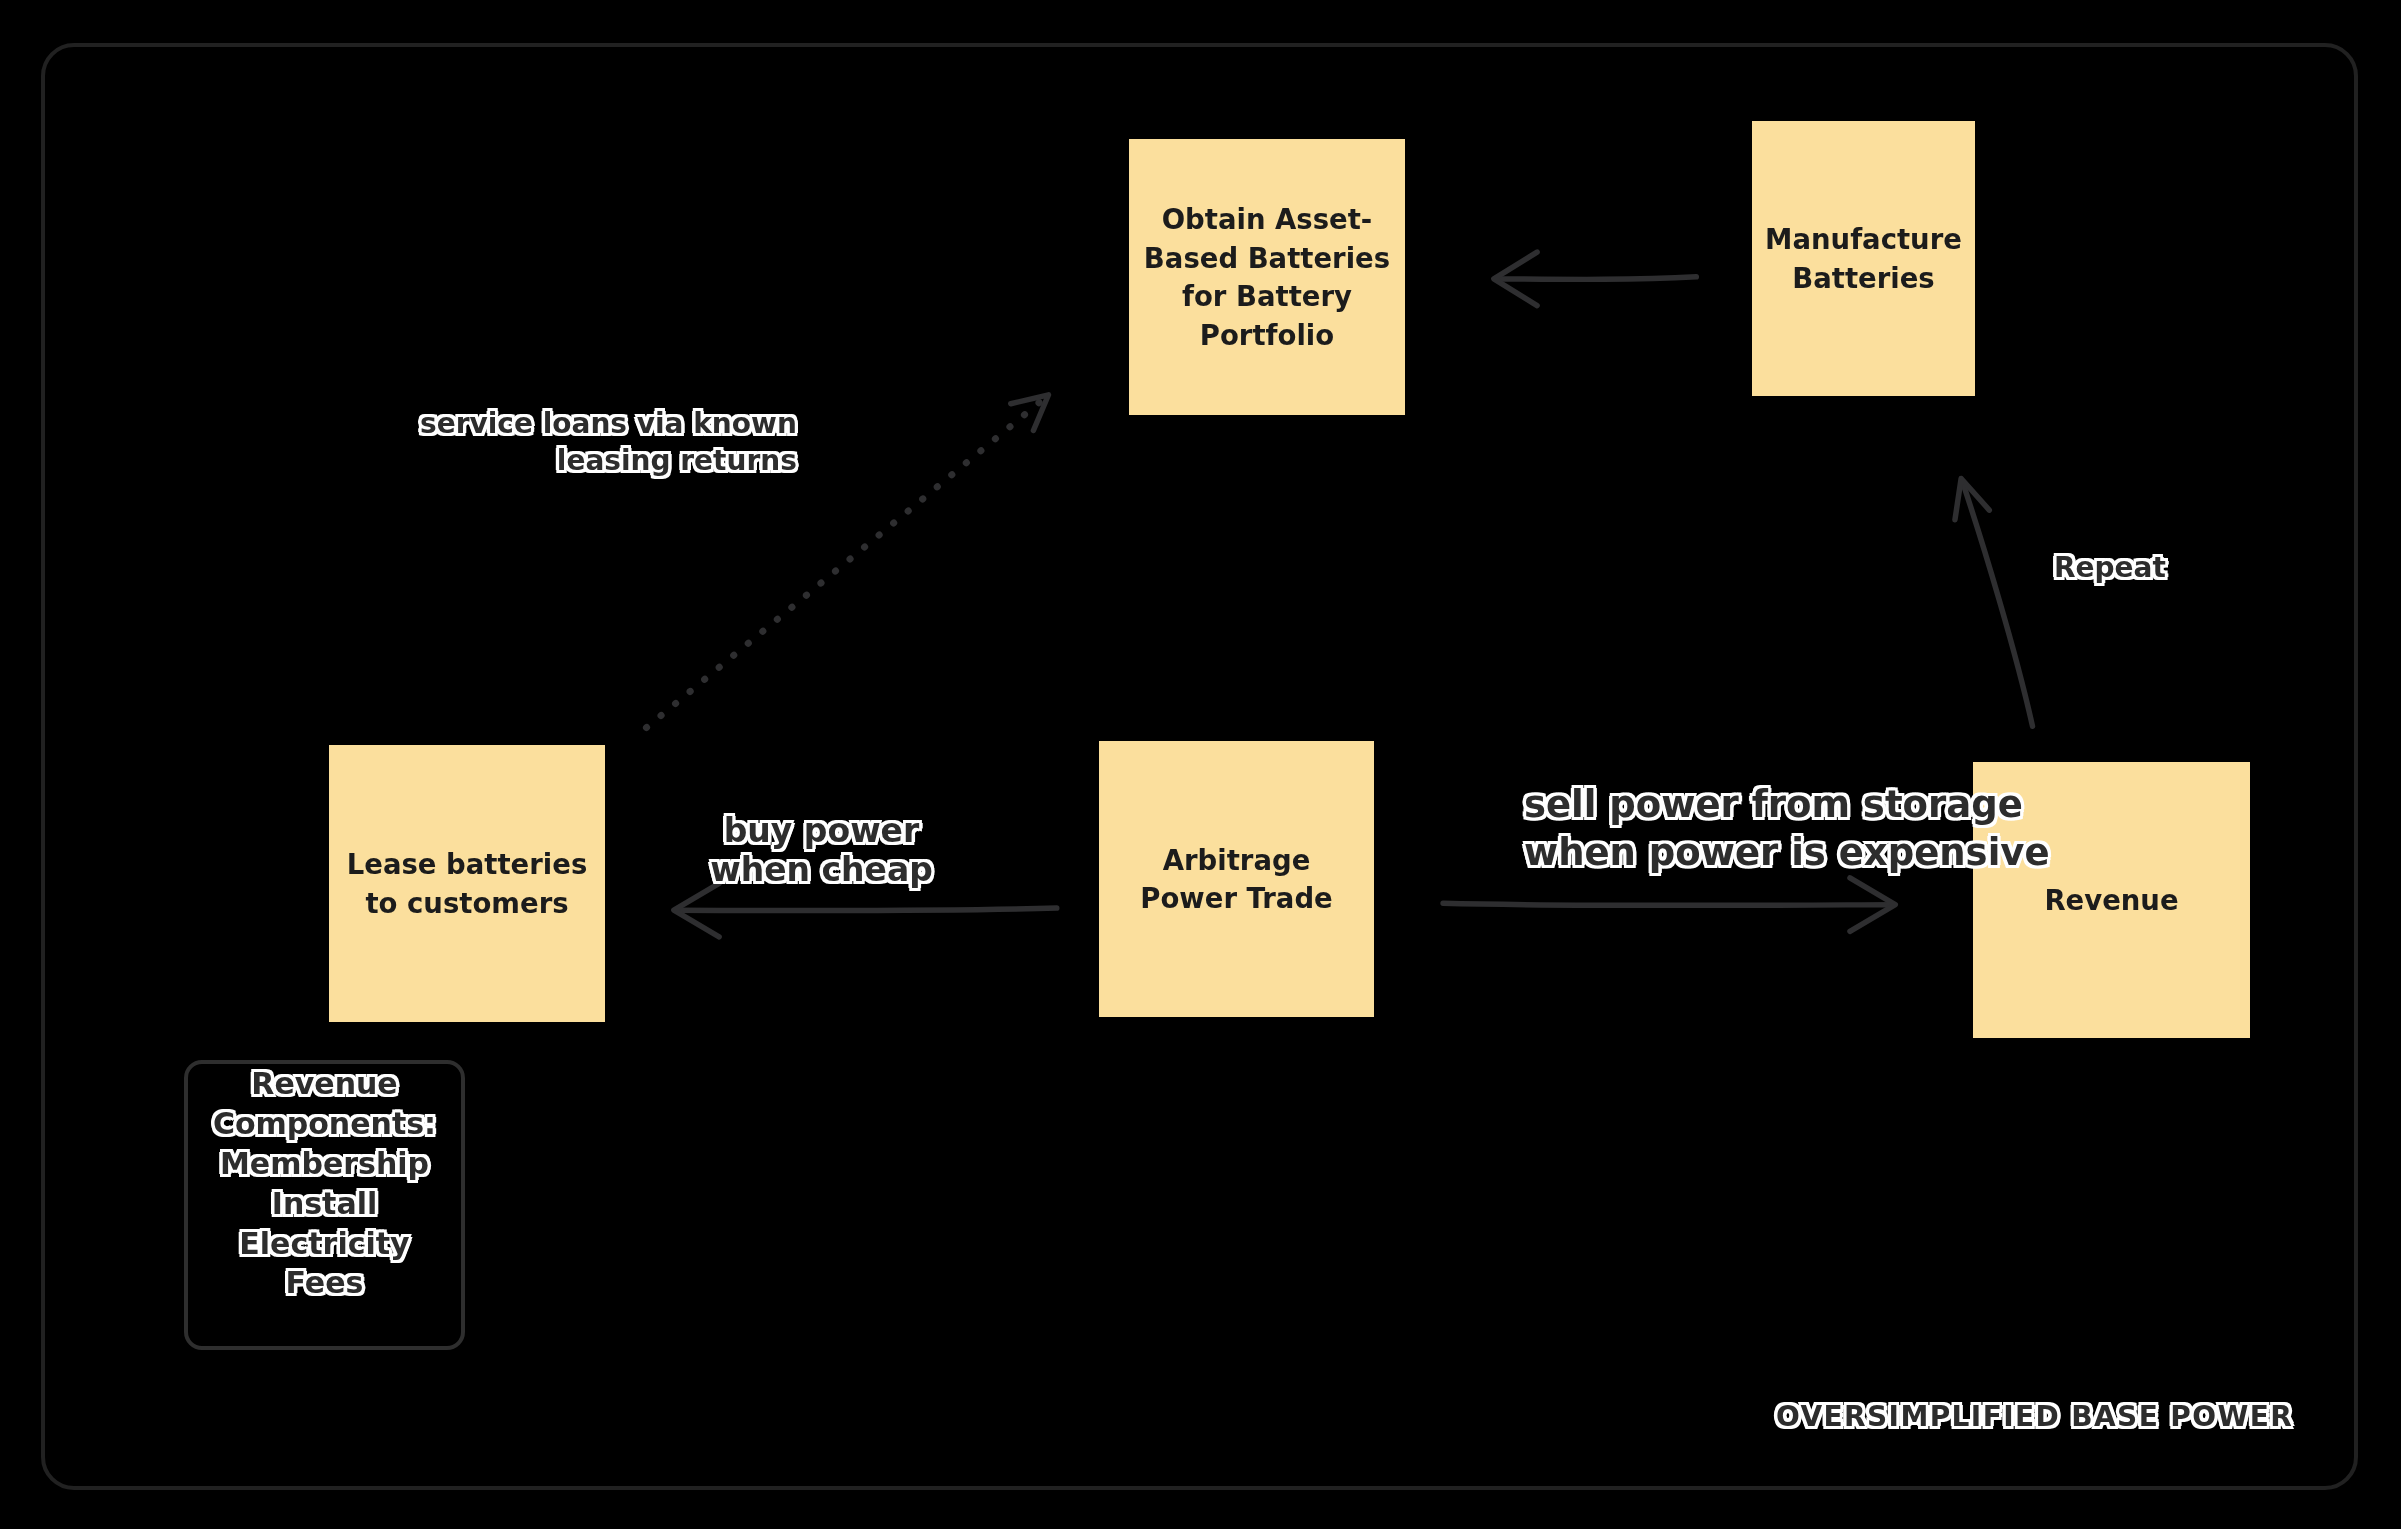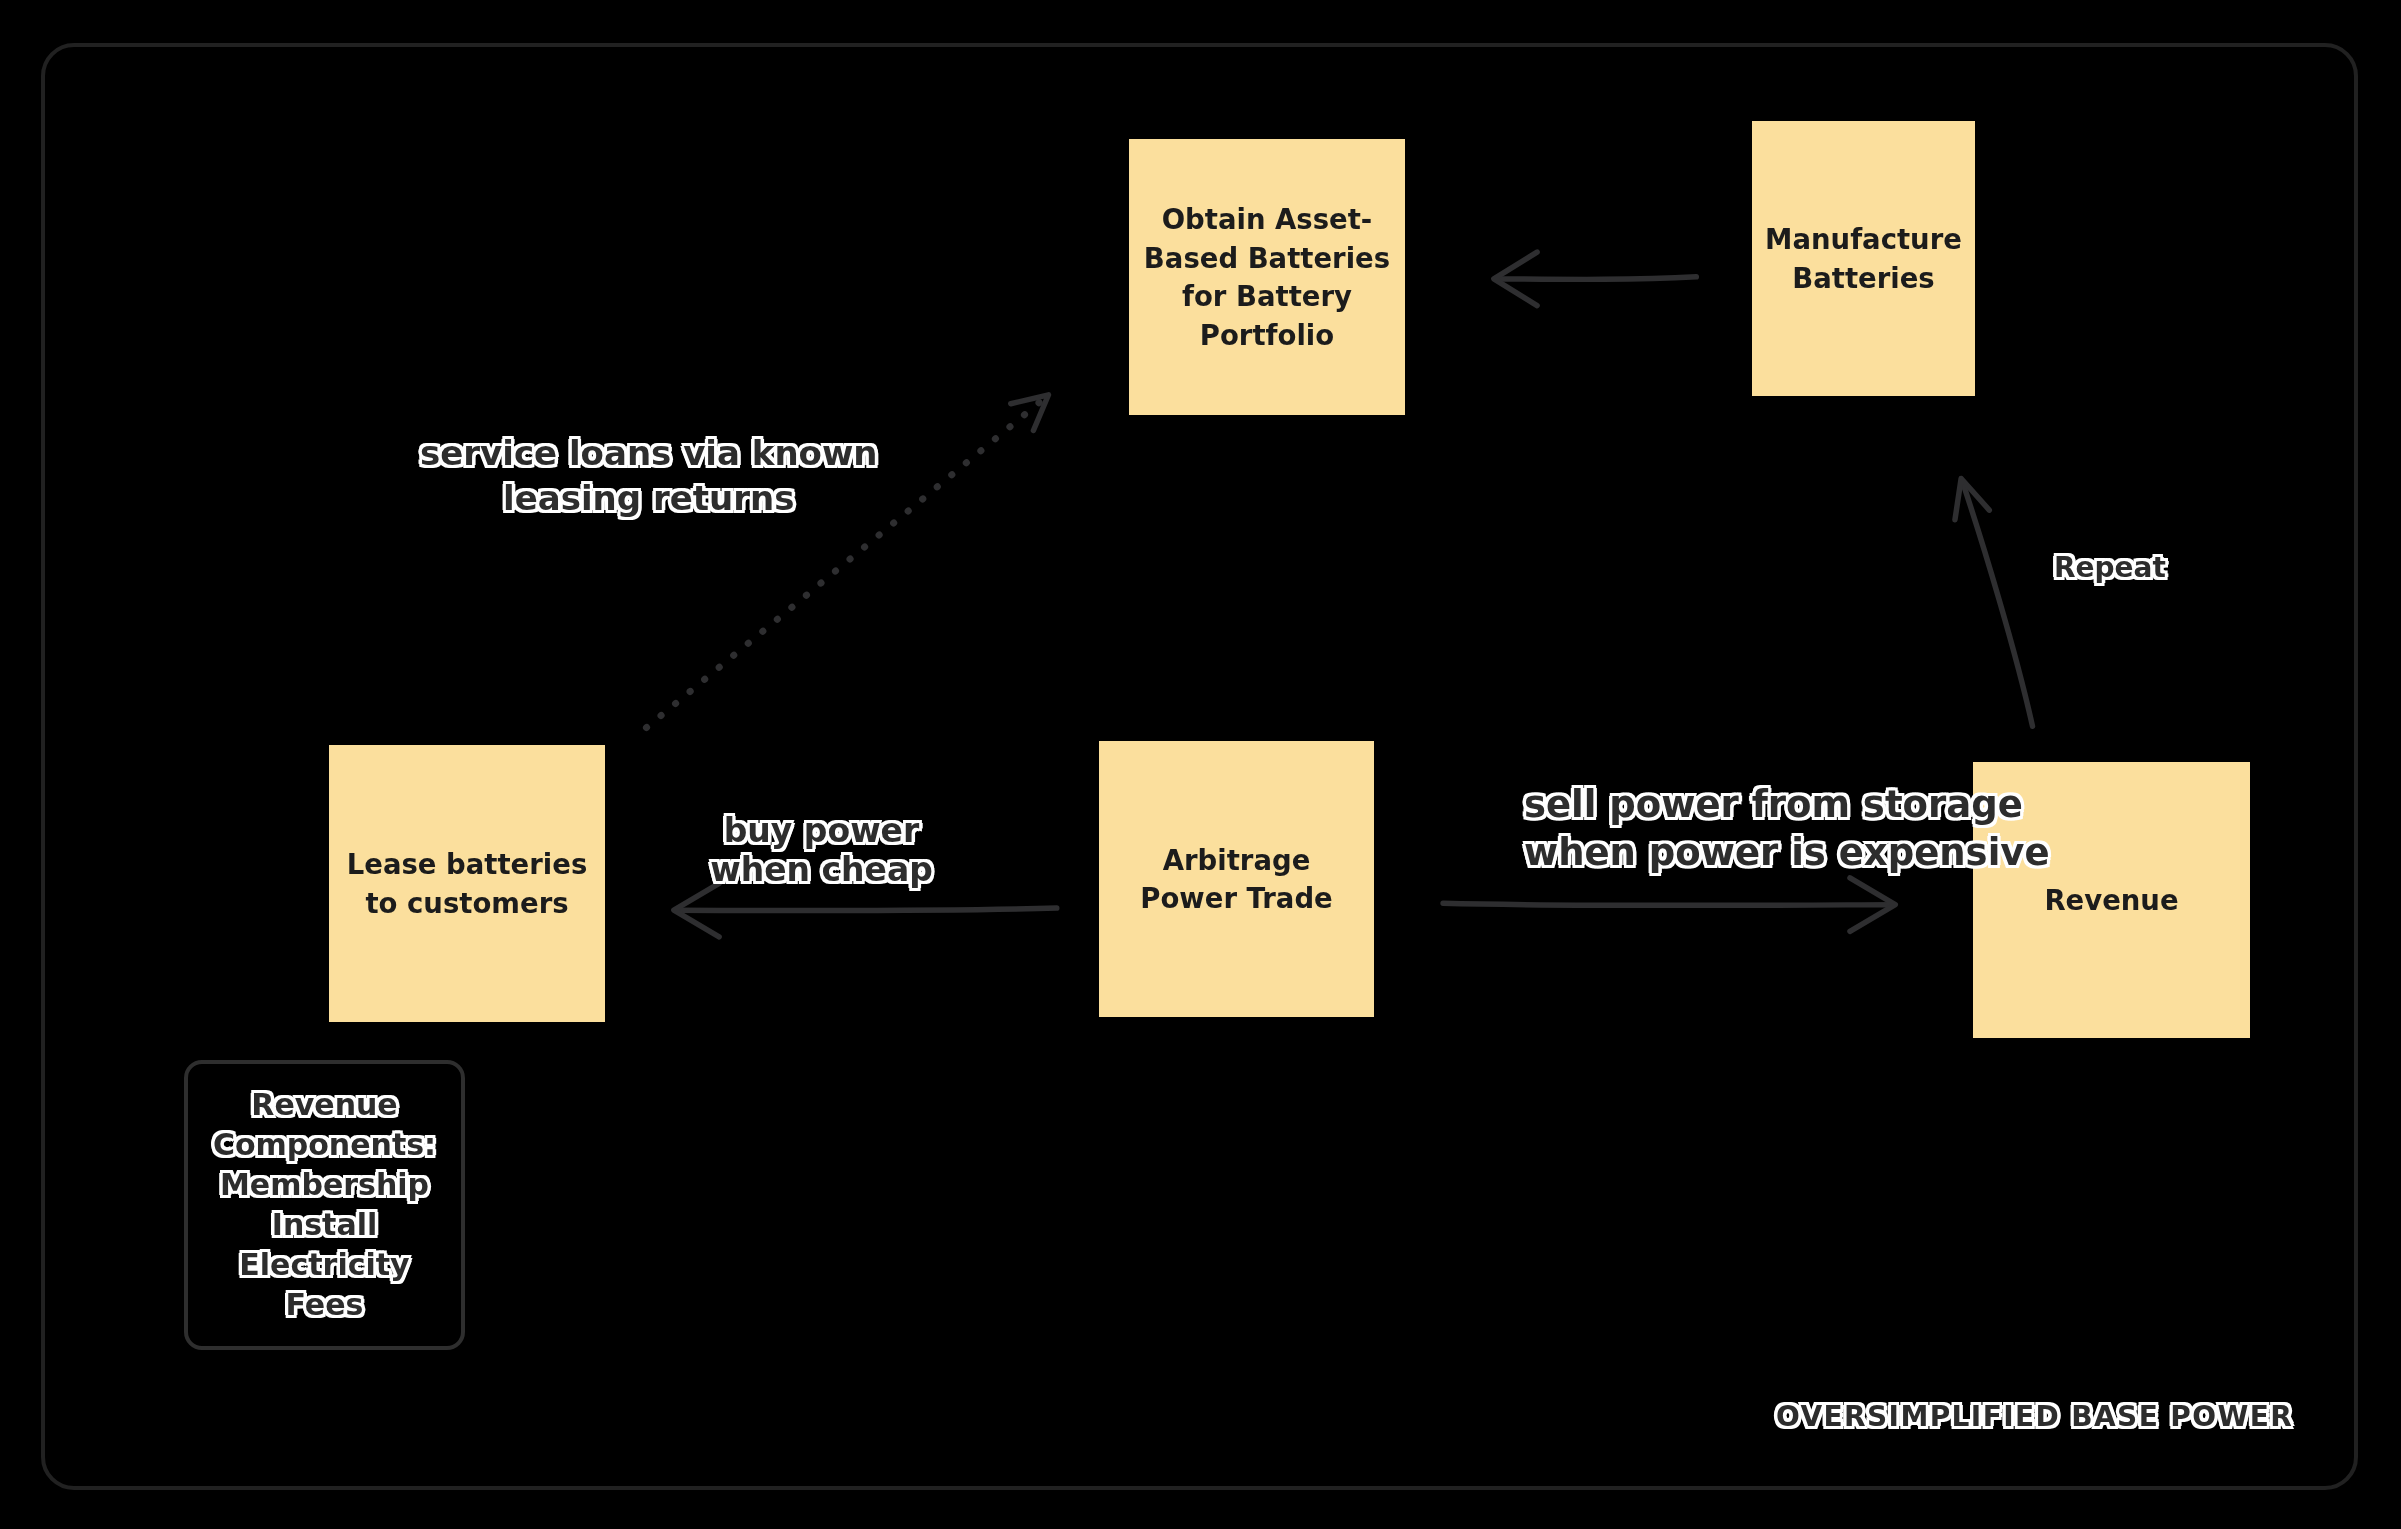--- a/index.html
+++ b/index.html
@@ -28,32 +28,32 @@
     color:var(--ink);
     text-shadow:
       -3.4px 0 0 var(--halo), 3.4px 0 0 var(--halo),
       0 -3.4px 0 var(--halo), 0 3.4px 0 var(--halo),
       -2.7px -2.7px 0 var(--halo), 2.7px -2.7px 0 var(--halo),
       -2.7px 2.7px 0 var(--halo), 2.7px 2.7px 0 var(--halo);
   }
   .edge-label{
     position:absolute;font-weight:bold;white-space:pre-line;
   }
-  #label-service{left:420px;top:431px;font-size:34px;line-height:1.32;text-align:center;}
+  #label-service{left:420px;top:406px;font-size:28px;line-height:1.32;text-align:right;}
   #label-buy{left:669px;top:811px;width:305px;font-size:33px;text-align:center;}
   #label-sell{left:1524px;top:781px;font-size:37px;line-height:1.3;text-align:left;}
   #label-repeat{left:2054px;top:551px;font-size:28px;}
   #watermark{
     position:absolute;left:1776px;top:1400px;font-size:28px;font-weight:bold;
     letter-spacing:1.4px;
   }
   #note{
     position:absolute;left:184px;top:1060px;width:281px;height:290px;
     border:4.8px solid #2e2e2e;border-radius:18px;box-sizing:border-box;
-    display:flex;align-items:center;justify-content:center;
+    display:flex;justify-content:center;
     text-align:center;padding:0 9.6px;
   }
   #note .lbl{font-size:30px;font-weight:bold;line-height:1.33;white-space:pre-line;}
   #arrows{position:absolute;left:0;top:0;width:2401px;height:1530px;}
   .arrow{stroke:var(--arrow);fill:none;stroke-linecap:round;stroke-linejoin:round;}
 </style>
 </head>
 <body>
 
 <div id="canvas" style="background: rgb(0, 0, 0); --halo: #ffffff; --ink: #2d2d2d; --arrow: #2e2e30;">

